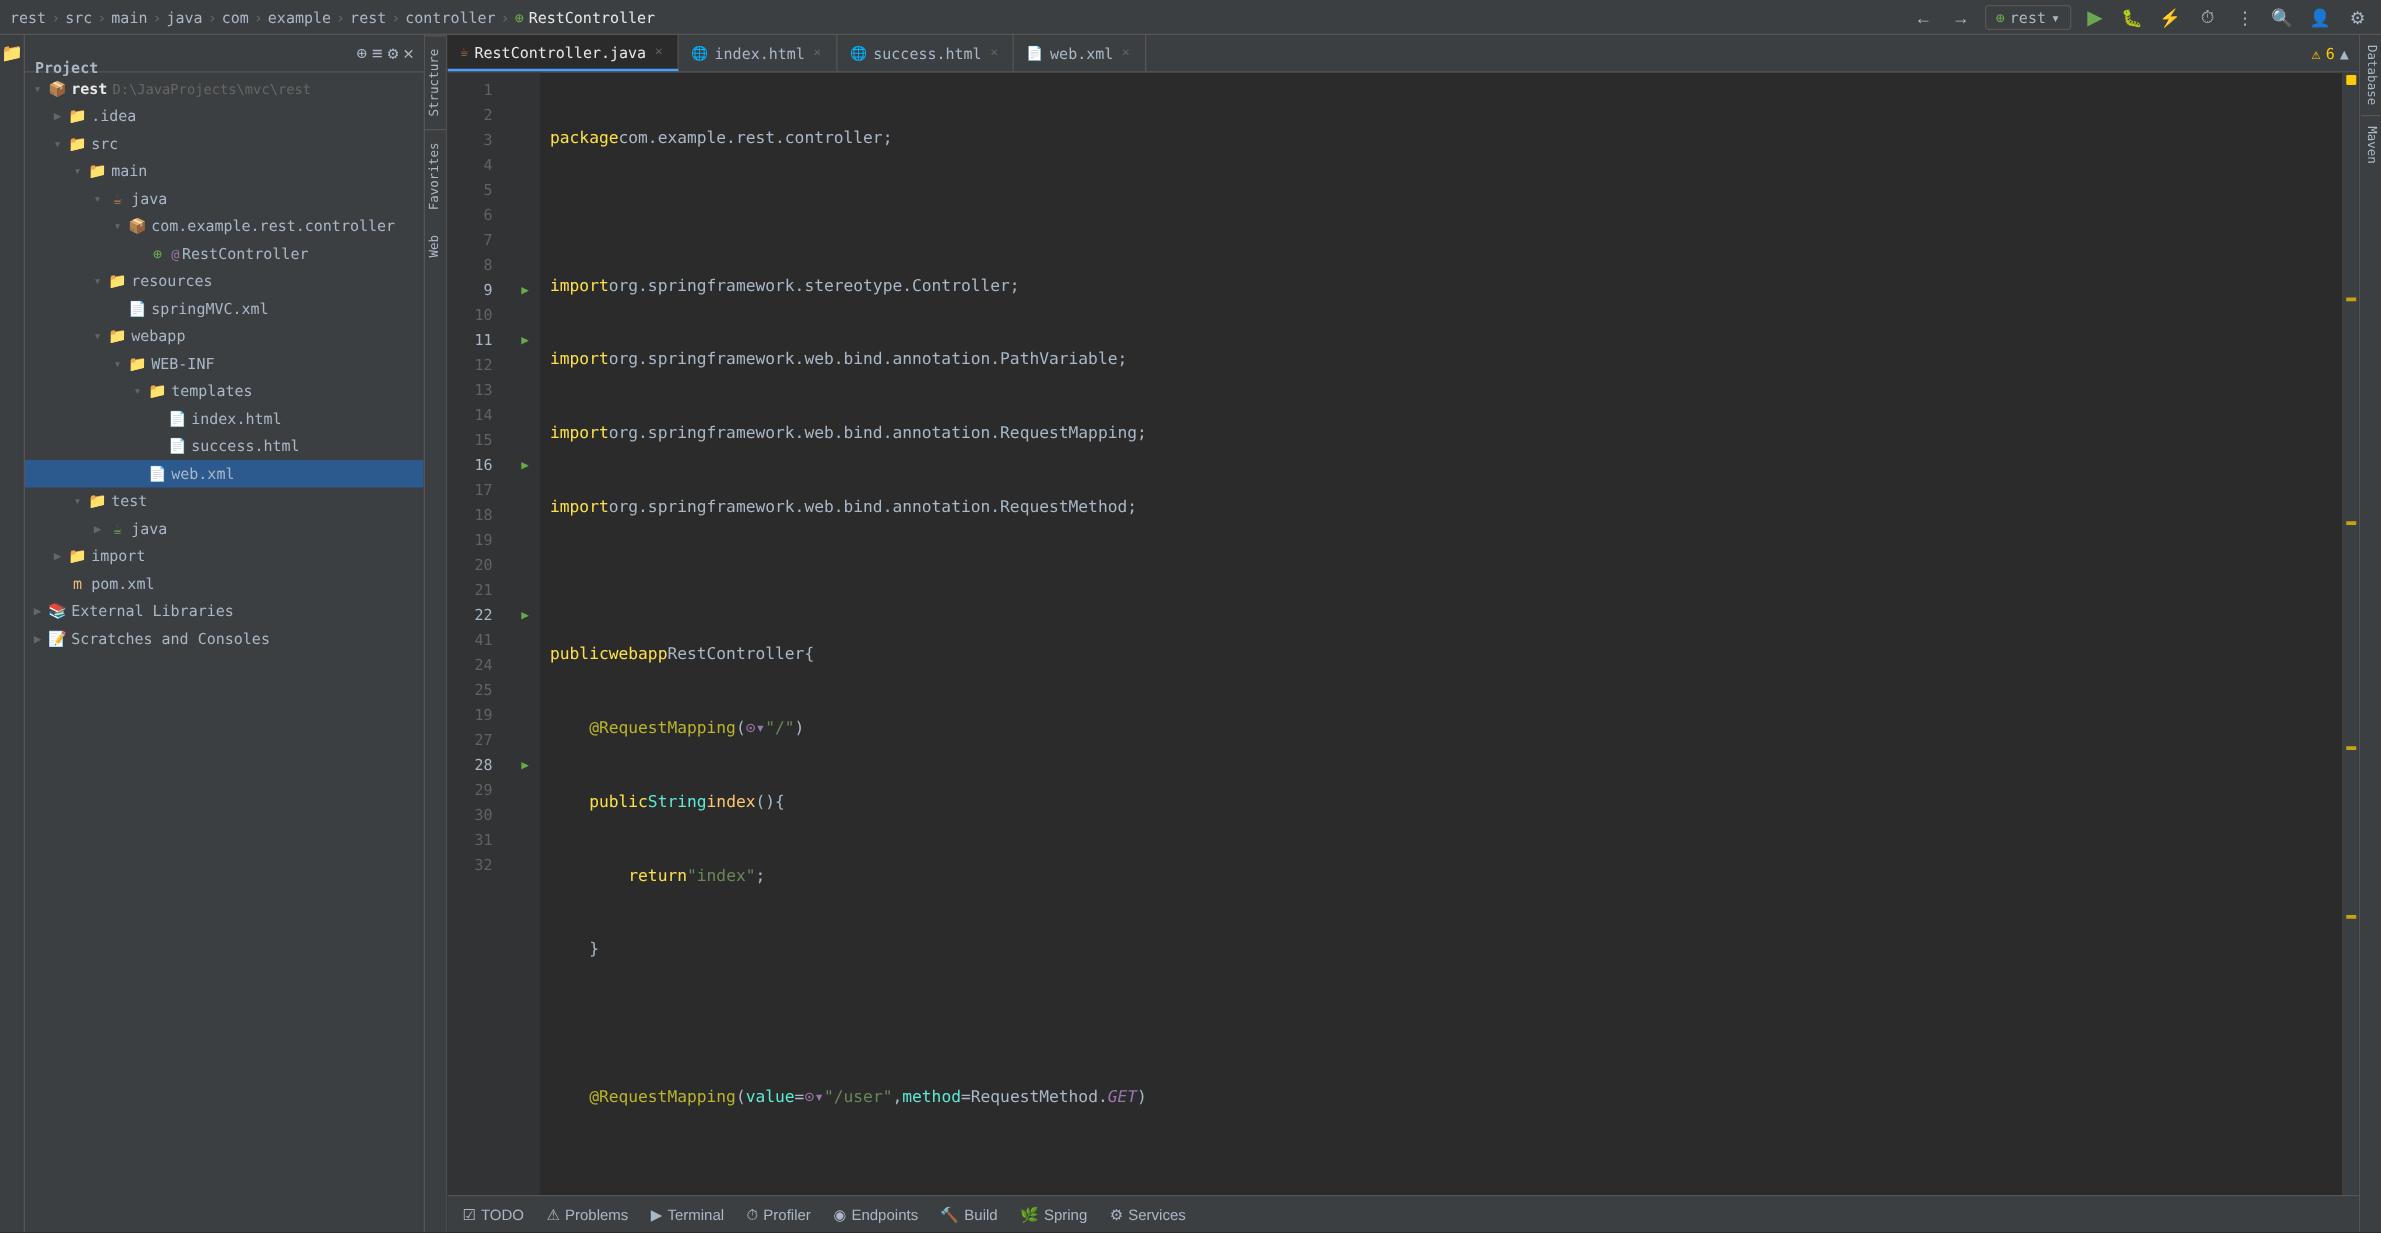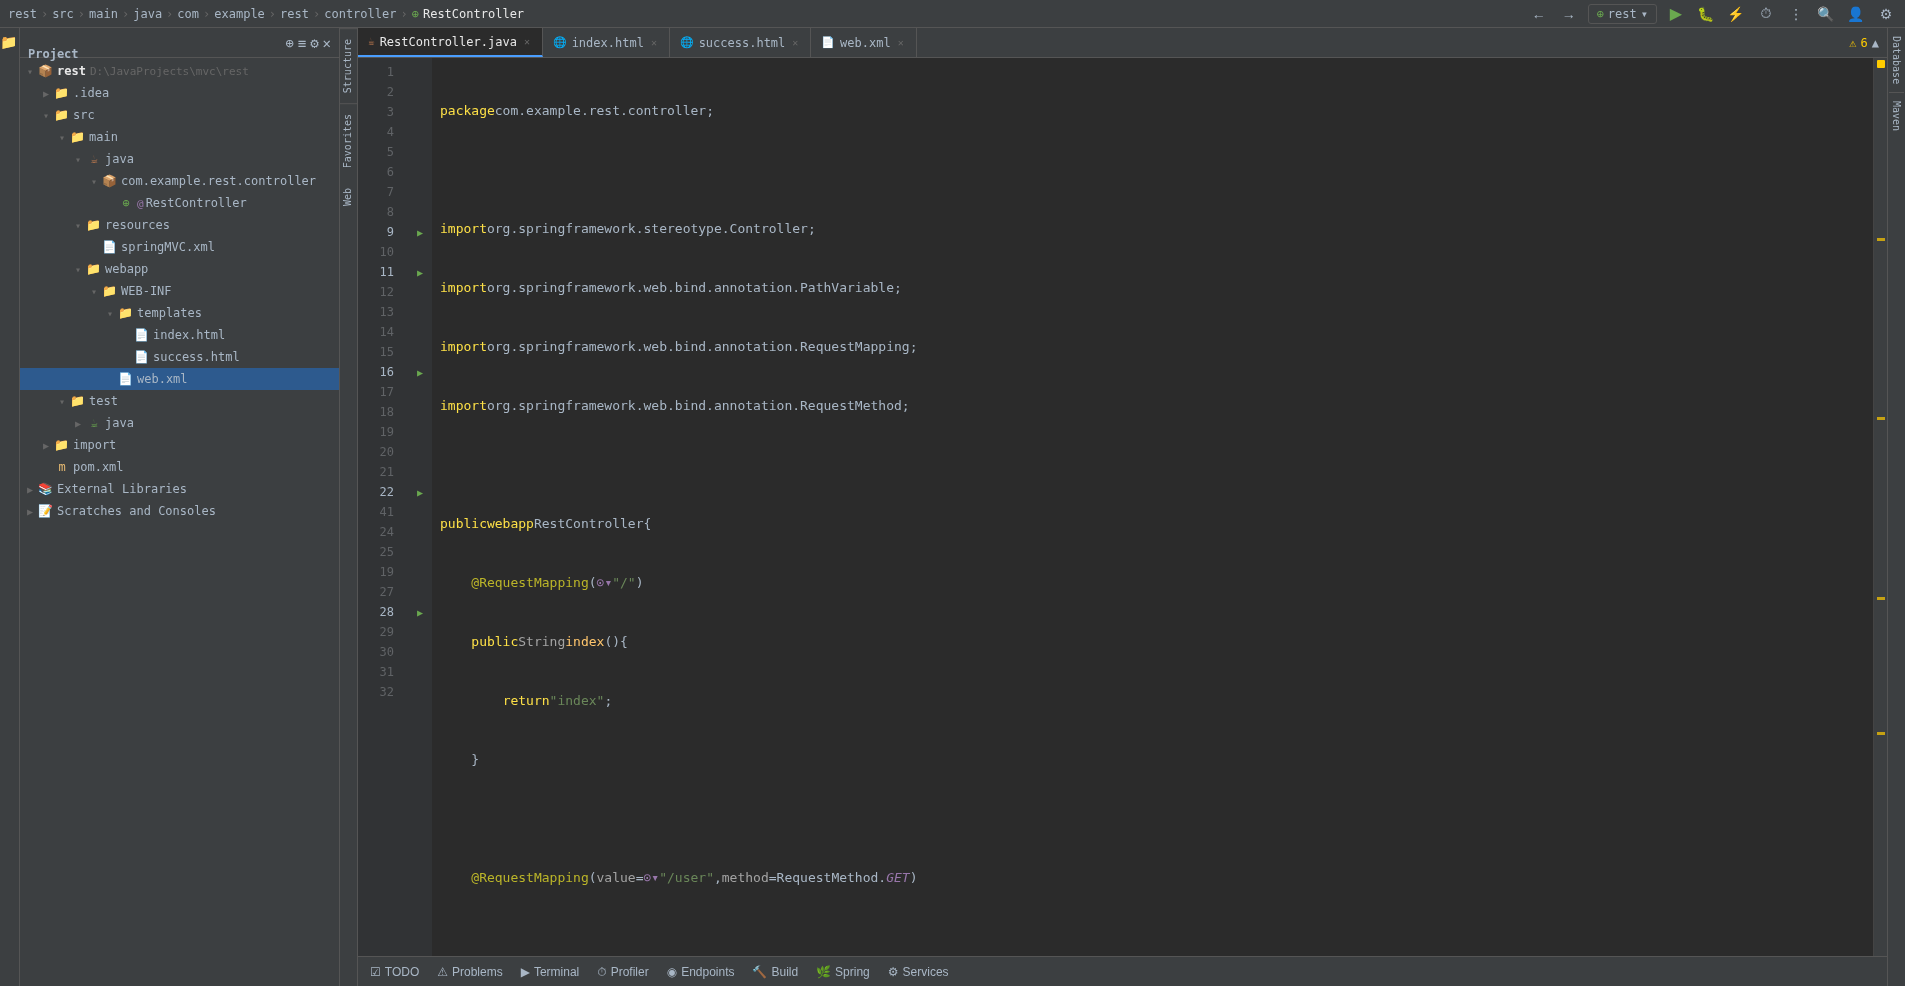--- a/index.html
+++ b/index.html
@@ -258,21 +258,21 @@
 
     .code-line {
       height: 20px;
       display: flex;
       align-items: center;
       min-width: max-content;
     }
 
     
     .kw { color: #fde047; }
-    .kw2 { color: #a3a3a3; text-align: center; }
+    .kw2 { color: #5eead4; text-align: center; }
     .str { color: #6a8759; }
     .cls { color: #a9b7c6; }
     .anno { color: #bbb529; }
     .call { color: #ffc66d; }
     .plain { color: #a9b7c6; }
     .pkg { color: #a9b7c6; }
 
     
     .right-gutter {
       width: 14px;

